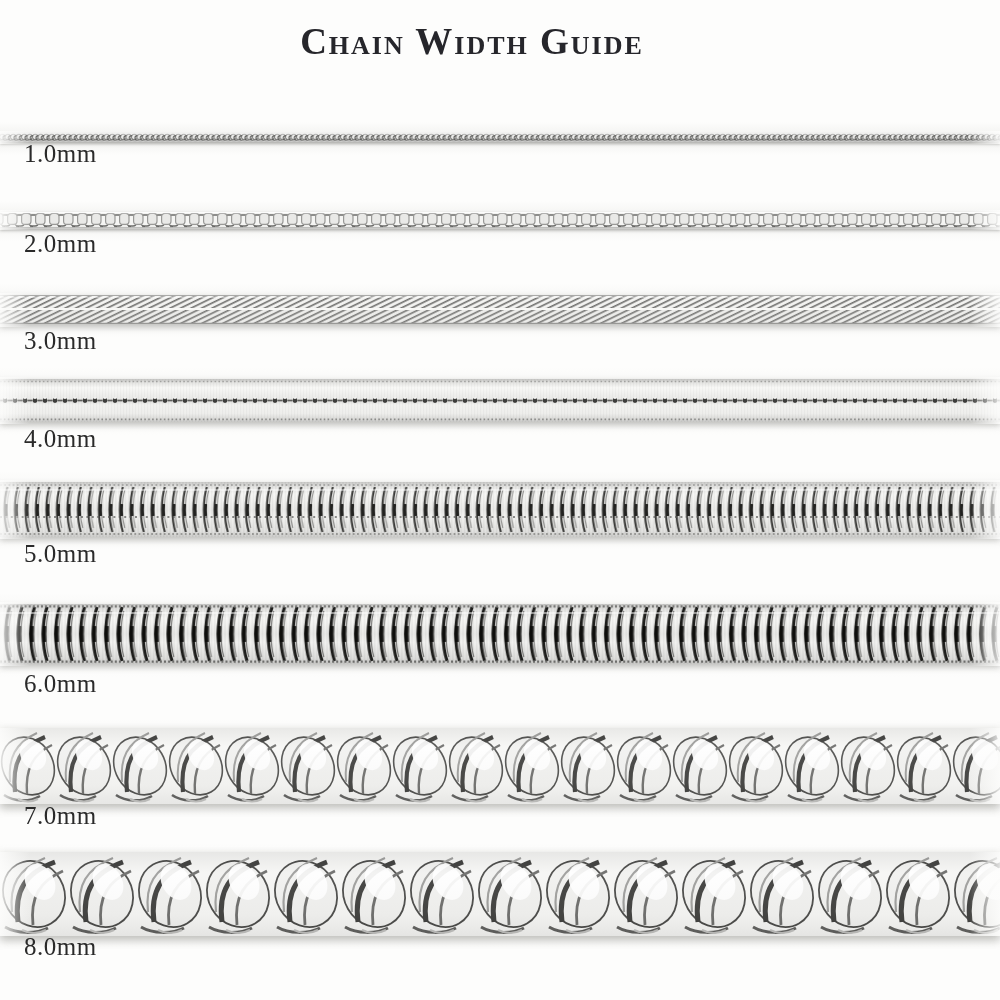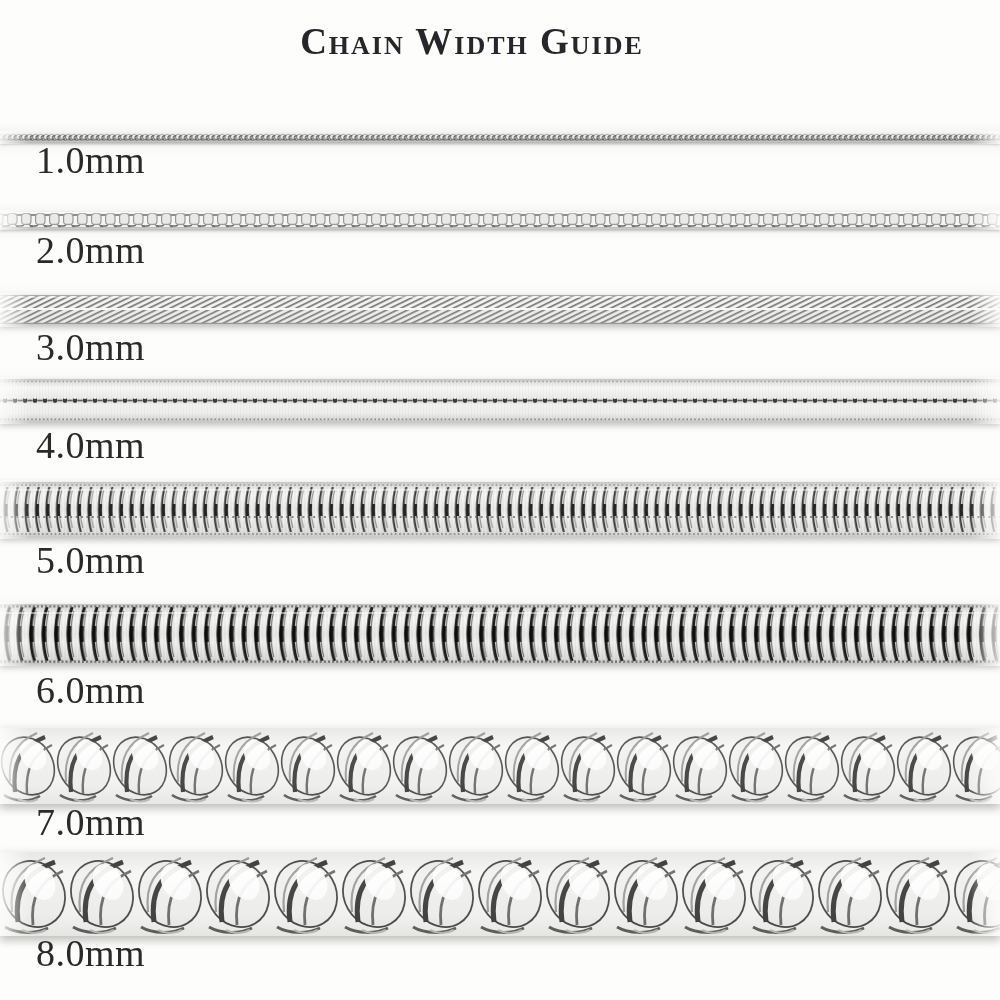--- a/index.html
+++ b/index.html
@@ -13,21 +13,21 @@
         background:linear-gradient(180deg,rgba(234,234,231,0) 0%,rgba(228,228,225,.5) 48%,rgba(234,234,231,0) 100%);}
   .strip::after{content:"";position:absolute;inset:0;pointer-events:none;
         background:linear-gradient(90deg,rgba(253,253,252,.85) 0%,rgba(253,253,252,0) 3%,rgba(253,253,252,0) 97%,rgba(253,253,252,.85) 100%);}
   svg.chain{display:block;position:relative;width:1000px;}
   .sh-s{filter:drop-shadow(0 2px 1.5px rgba(110,110,104,.5));}
   .sh-m{filter:drop-shadow(0 3px 3px rgba(110,110,104,.42));}
   .sh-l{filter:drop-shadow(0 4px 5px rgba(110,110,104,.45));}
   .s1{top:131px;height:13px}.s2{top:210px;height:20px}.s3{top:293px;height:34px}
   .s4{top:377px;height:47px}.s5{top:480px;height:59px}.s6{top:602px;height:64px}
   .s7{top:728px;height:76px}.s8{top:852px;height:84px}
-  .mm{position:absolute;left:36px;font-family:"Liberation Serif",serif;font-size:38px;
+  .mm{position:absolute;left:24px;font-family:"Liberation Serif",serif;font-size:25px;
       line-height:1;color:#2a2a2a;letter-spacing:.5px;}
   .l1{top:141px}.l2{top:231px}.l3{top:328px}.l4{top:426px}
   .l5{top:541px}.l6{top:671px}.l7{top:803px}.l8{top:934px}
 </style>
 </head>
 <body>
 
 <div class="page">
 
   <div class="title">Chain Width Guide</div>

